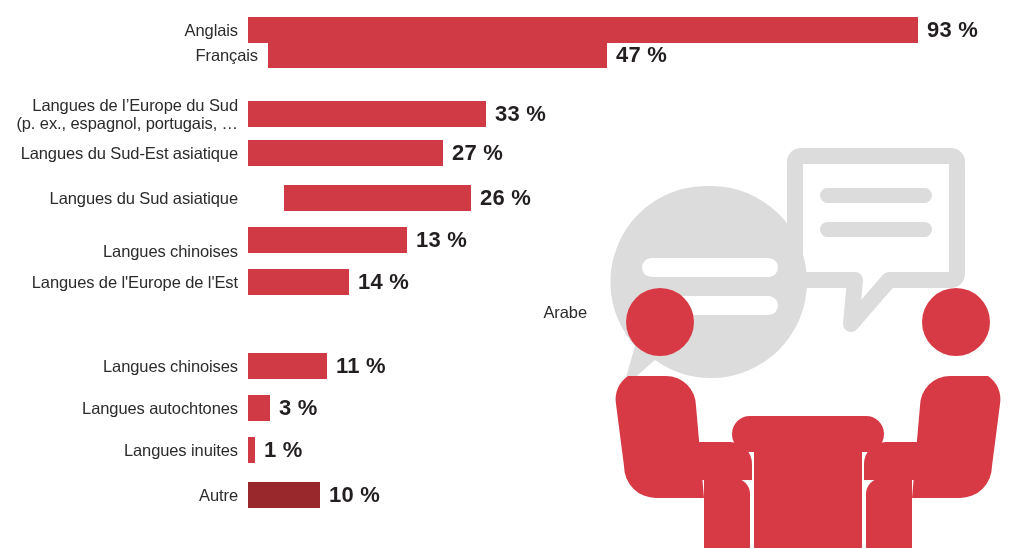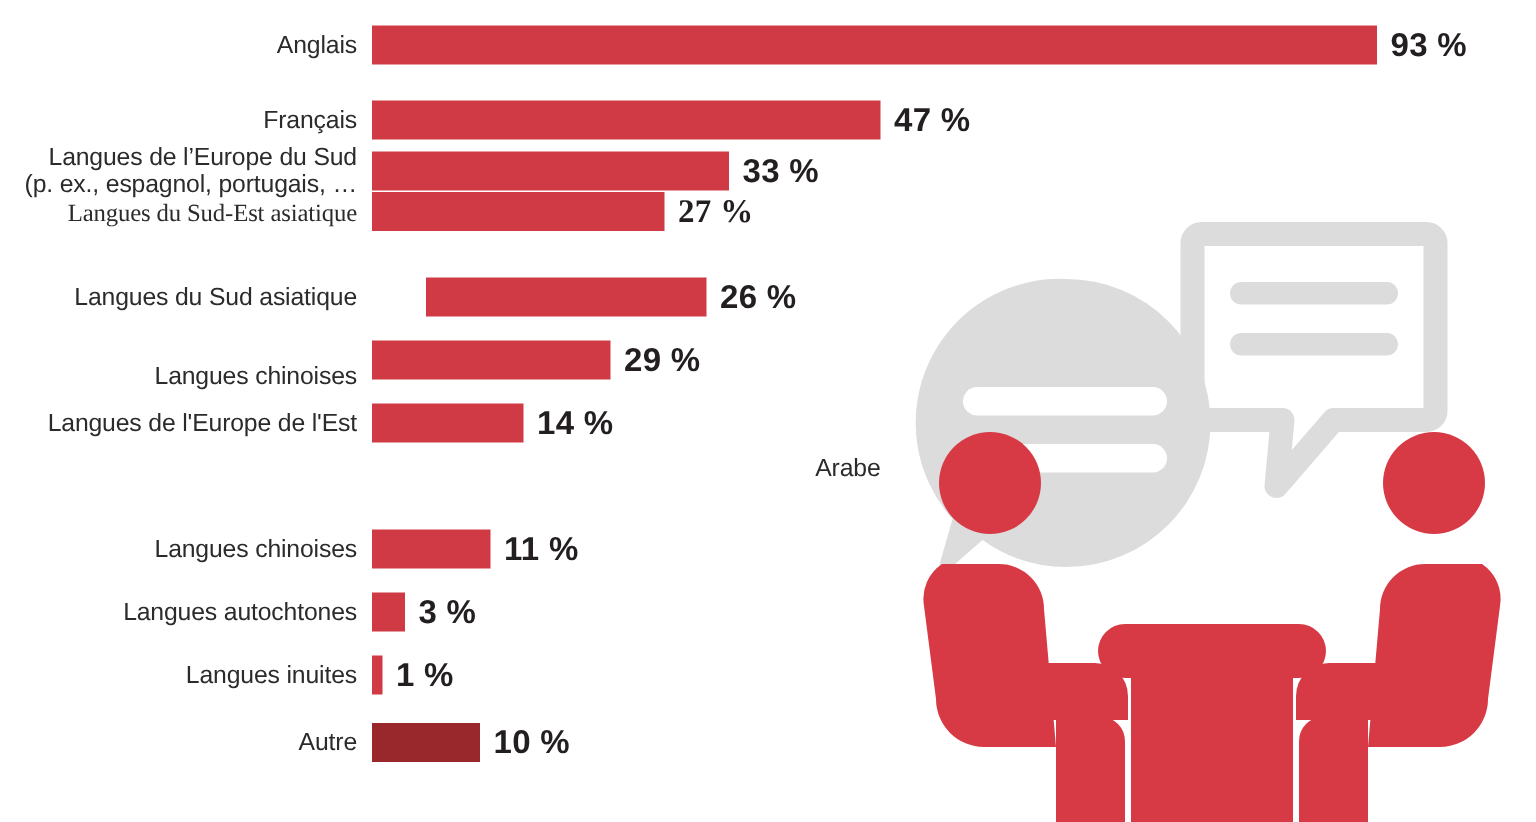--- a/index.html
+++ b/index.html
@@ -97,58 +97,58 @@
   <div id="chart">
 
     <div class="row" style="top:9px;">
       <div class="cat-label">Anglais</div>
       <div class="bar-wrap">
         <div class="bar" style="width:670px;"></div>
         <div class="val-label">93 %</div>
       </div>
     </div>
 
-    <div class="row" style="top:59px;">
+    <div class="row" style="top:34px;padding-left:20px;">
       <div class="cat-label">Français</div>
       <div class="bar-wrap">
         <div class="bar" style="width:339px;"></div>
         <div class="val-label">47 %</div>
       </div>
     </div>
 
     <div class="row" style="top:93px;">
       <div class="cat-label two-line">Langues de l’Europe du Sud
 (p. ex., espagnol, portugais, …</div>
       <div class="bar-wrap">
         <div class="bar" style="width:238px;"></div>
         <div class="val-label">33 %</div>
       </div>
     </div>
 
-    <div class="row" style="top:120px;font-family:Liberation Serif, serif;">
+    <div class="row" style="top:132px;">
       <div class="cat-label">Langues du Sud-Est asiatique</div>
       <div class="bar-wrap">
         <div class="bar" style="width:195px;"></div>
         <div class="val-label">27 %</div>
       </div>
     </div>
 
     <div class="row" style="top:177px;gap:36px;">
       <div class="cat-label">Langues du Sud asiatique</div>
       <div class="bar-wrap">
         <div class="bar" style="width:187px;"></div>
         <div class="val-label">26 %</div>
       </div>
     </div>
 
     <div class="row" style="top:219px;align-items:flex-end;">
       <div class="cat-label">Langues chinoises</div>
       <div class="bar-wrap">
         <div class="bar" style="width:159px;"></div>
-        <div class="val-label">29 %</div>
+        <div class="val-label">13 %</div>
       </div>
     </div>
 
     <div class="row" style="top:261px;">
       <div class="cat-label">Langues de l'Europe de l'Est</div>
       <div class="bar-wrap">
         <div class="bar" style="width:101px;"></div>
         <div class="val-label">14 %</div>
       </div>
     </div>

